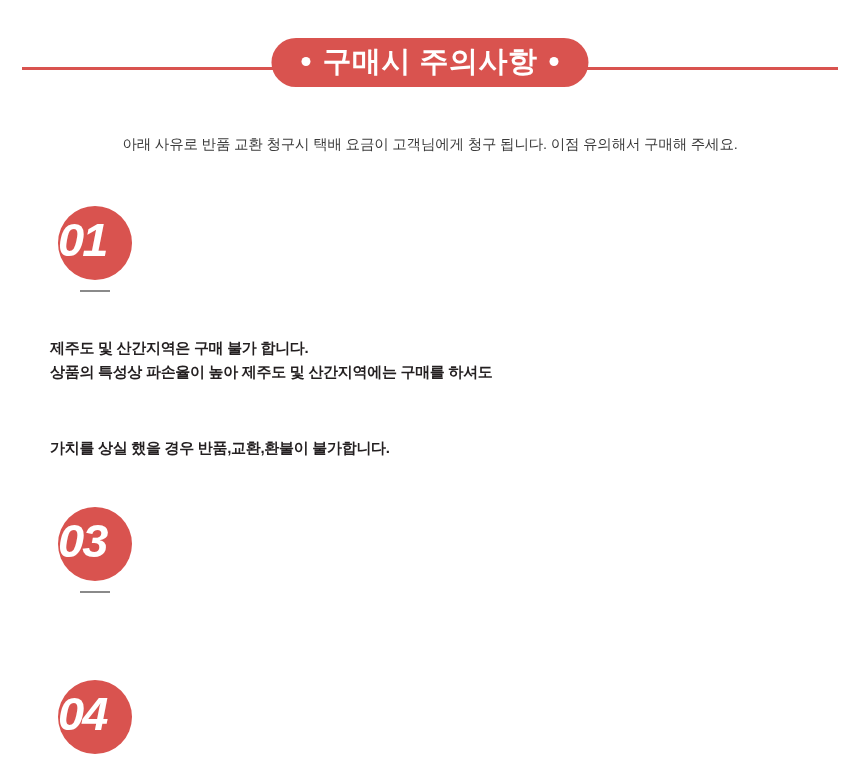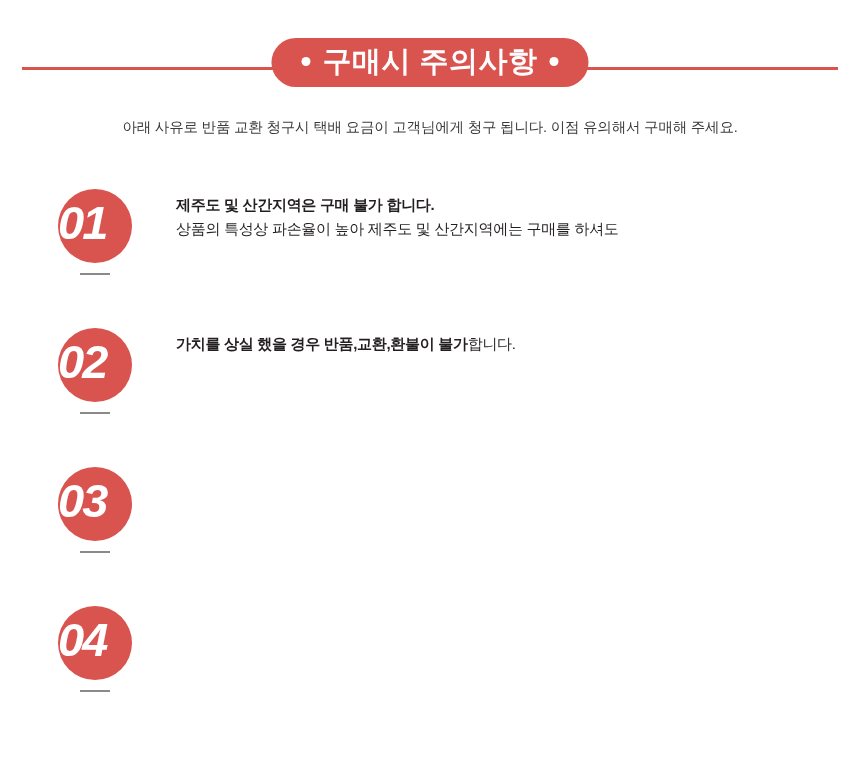--- a/index.html
+++ b/index.html
@@ -61,32 +61,34 @@
     font-weight: bold;
     letter-spacing: 0.5px;
     line-height: 1;
   }
 
   
   .intro {
     text-align: center;
     font-size: 14.5px;
     color: #3b3b3b;
+    margin-top: 17px;
     letter-spacing: -0.2px;
   }
 
   
   .items {
     margin-top: 52px;
     padding-left: 42px;
   }
   .item {
     display: flex;
     align-items: flex-start;
     margin-bottom: 47px;
+    flex-direction: column;
   }
   .badge-wrap {
     position: relative;
     width: 126px;
     flex: 0 0 126px;
     height: 92px;
   }
   .badge-circle {
     position: absolute;
     left: 16px;
@@ -128,21 +130,21 @@
     font-size: 15px;
     line-height: 1.62;
     letter-spacing: -0.3px;
     color: #231f20;
     margin-left: 8px;
   }
   .line .b {
     font-weight: bold;
   }
   .line .n {
-    font-weight: normal;
+    font-weight: bold;
   }
 </style>
 </head>
 <body>
 
 <div class="page">
 
   <div class="header">
     <div class="header-rule"></div>
     <div class="header-pill">
@@ -162,25 +164,20 @@
         <div class="badge-num">01</div>
         <div class="badge-underline"></div>
       </div>
       <div class="item-body">
         <div class="line"><span class="b">제주도 및 산간지역은 구매 불가 합니다.</span><span class="n"></span></div>
         <div class="line"><span class="b"></span><span class="n">상품의 특성상 파손율이 높아 제주도 및 산간지역에는 구매를 하셔도</span></div>
       </div>
     </div>
 
     <div class="item">
-      <div class="badge-wrap">
-        <div class="badge-circle"></div>
-        <div class="badge-num">02</div>
-        <div class="badge-underline"></div>
-      </div>
       <div class="item-body">
         <div class="line"><span class="b">가치를 상실 했을 경우 반품,교환,환불이 불가</span><span class="n">합니다.</span></div>
       </div>
     </div>
 
     <div class="item">
       <div class="badge-wrap">
         <div class="badge-circle"></div>
         <div class="badge-num">03</div>
         <div class="badge-underline"></div>

